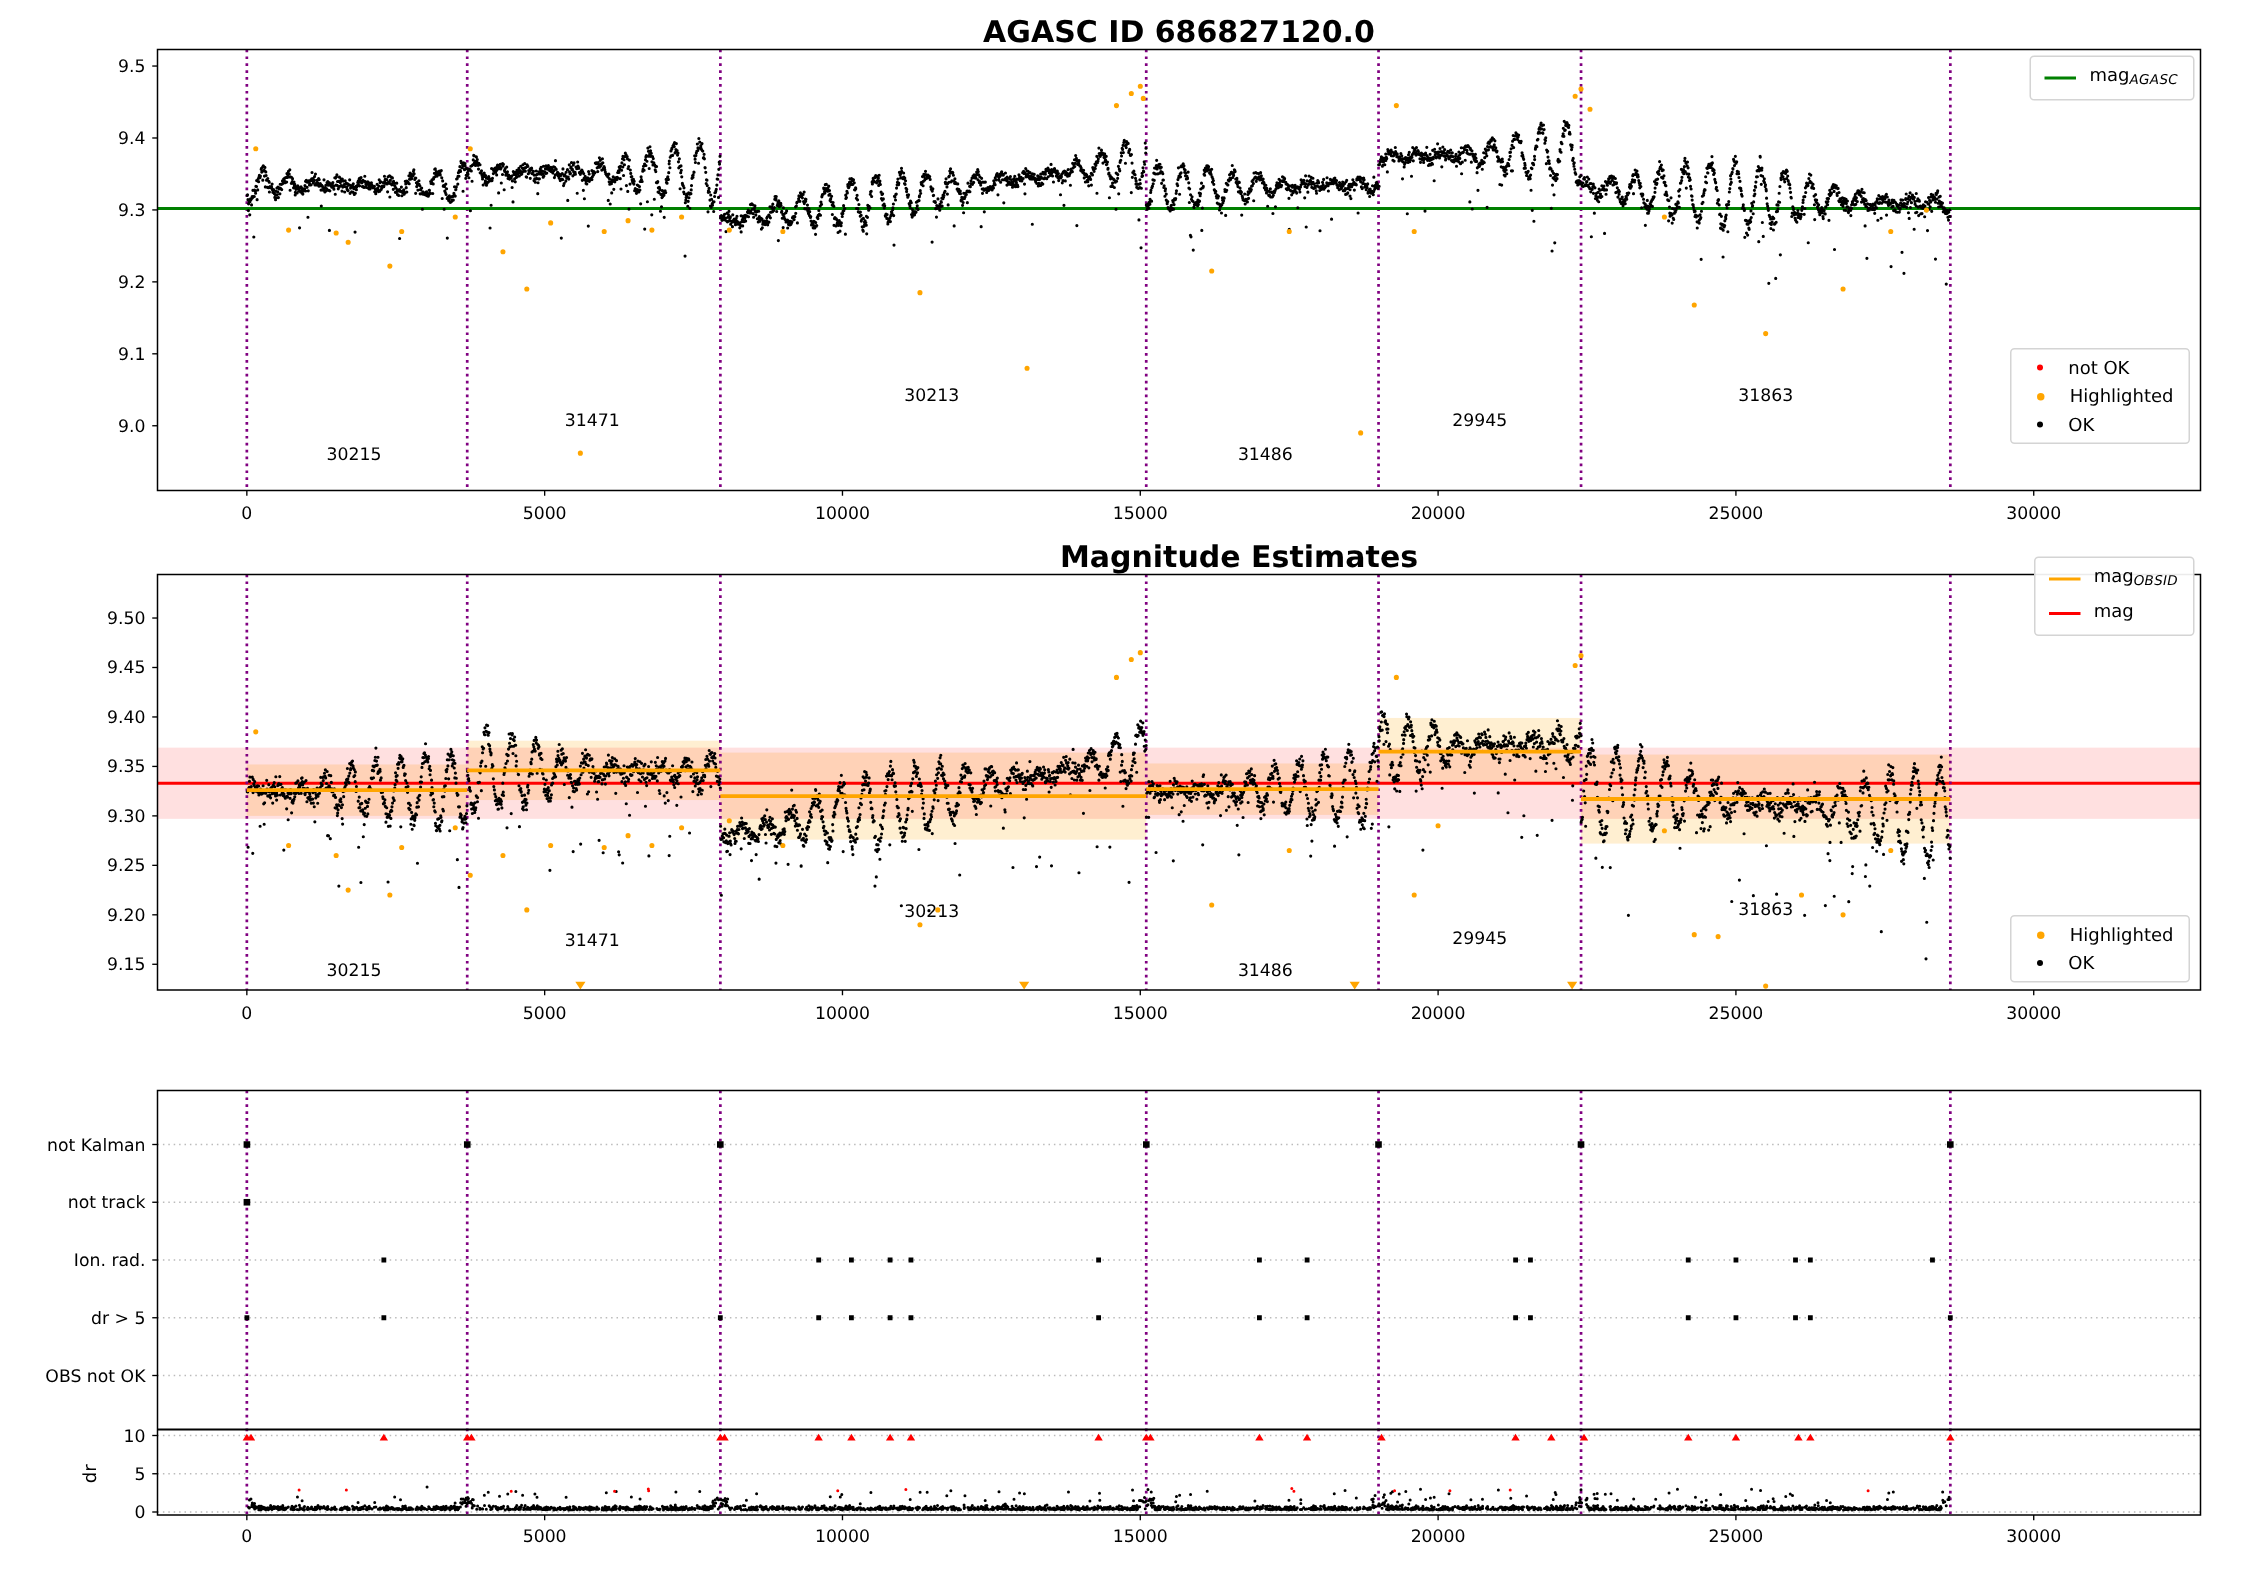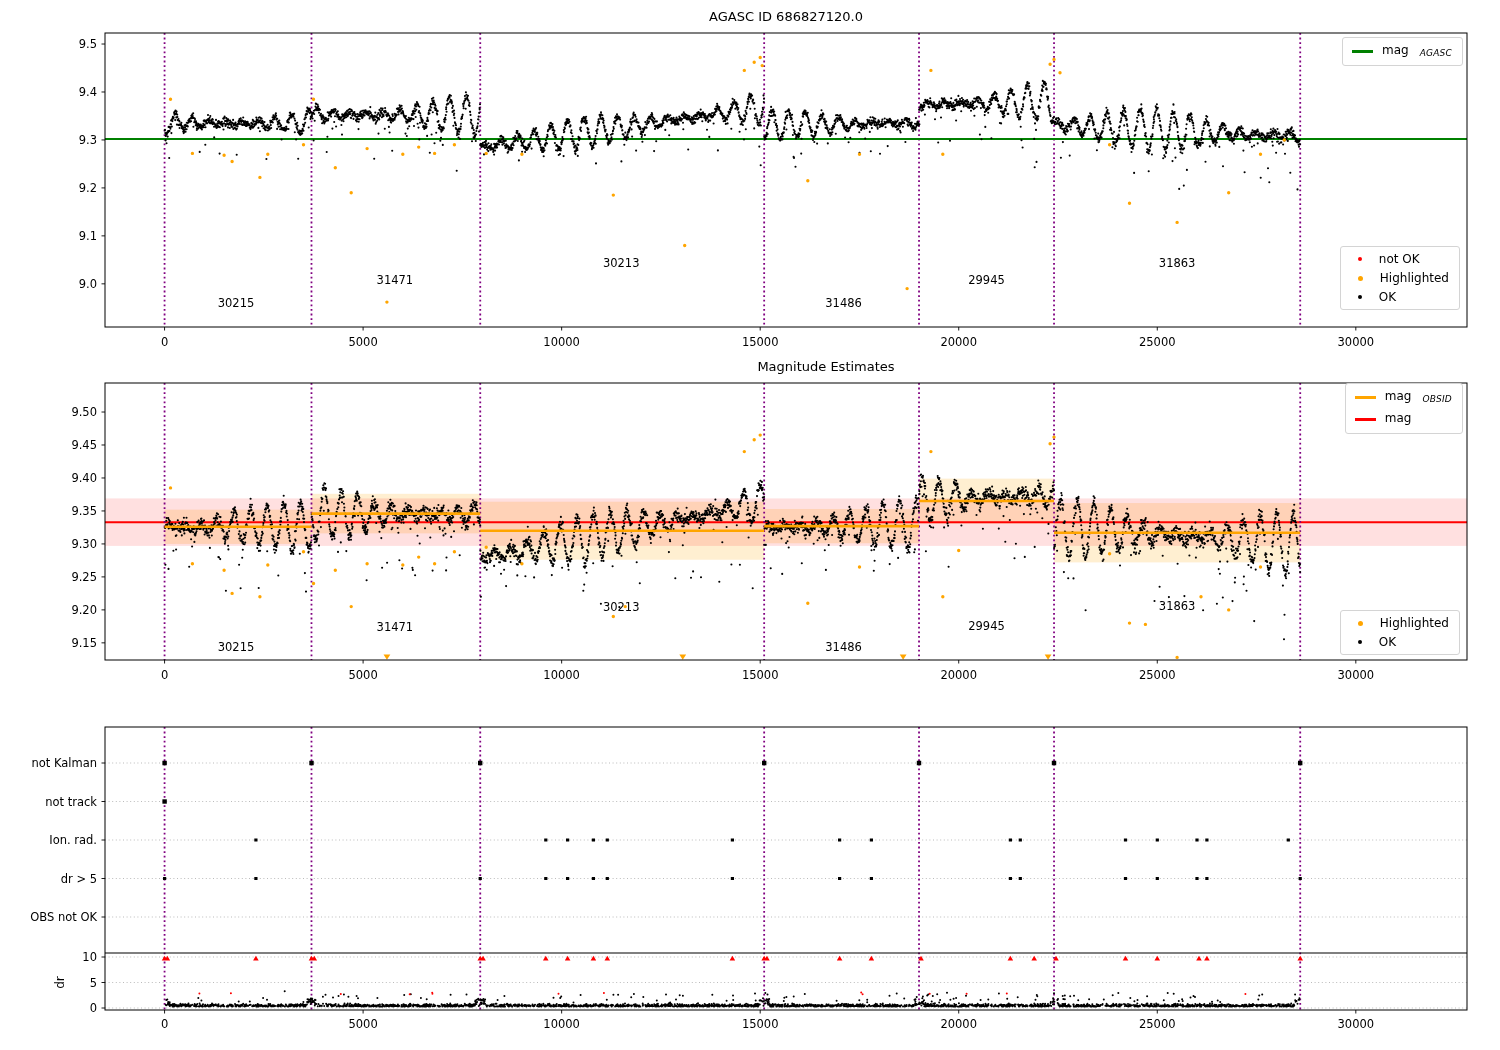--- a/index.html
+++ b/index.html
@@ -1,25 +1,25 @@
 <!DOCTYPE html>
 <html><head>
 <meta charset="utf-8">
 <style>
   html,body{margin:0;padding:0;background:#fff;}
   body{width:1500px;height:1050px;font-family:"DejaVu Sans",sans-serif;}
   .figure{position:relative;width:1500px;height:1050px;background:#fff;overflow:hidden;}
   svg.canvas{position:absolute;left:0;top:0;}
-  .plot-title{position:absolute;transform:translateX(-50%);font-size:13px;color:#000;white-space:nowrap;}
+  .plot-title{position:absolute;transform:translateX(-50%);font-size:20px;color:#000;white-space:nowrap;font-weight:bold;}
   .legend{position:absolute;background:rgba(255,255,255,.92);border:1px solid #d4d4d4;border-radius:3px;
           padding:5px 10px 5px 9px;display:flex;flex-direction:column;gap:5px;font-size:12px;color:#000;}
   .legend-item{display:flex;align-items:center;gap:9px;line-height:14px;white-space:nowrap;}
   .mk-line{width:21px;height:2.6px;flex:0 0 auto;}
   .mk-dot{width:5px;height:5px;border-radius:50%;flex:0 0 auto;margin:0 8px;}
-  .sub{font-size:9px;font-style:italic;vertical-align:-2px;letter-spacing:.2px;padding-left:11px;}
+  .sub{font-size:9px;font-style:italic;vertical-align:-2px;letter-spacing:.2px;}
 </style>
 </head>
 <body>
 
 <div class="figure">
   <svg class="canvas" id="fig-canvas" width="1500" height="1050" viewBox="0 0 1500 1050">
       <g>
         <line x1="164.56268221574345" y1="33" x2="164.56268221574345" y2="327" stroke="#800080" stroke-width="1.8" stroke-dasharray="1.8 2.8"></line>
         <line x1="311.4839650145773" y1="33" x2="311.4839650145773" y2="327" stroke="#800080" stroke-width="1.8" stroke-dasharray="1.8 2.8"></line>
         <line x1="480.2448979591837" y1="33" x2="480.2448979591837" y2="327" stroke="#800080" stroke-width="1.8" stroke-dasharray="1.8 2.8"></line>
@@ -189,36 +189,36 @@
   <div class="plot-title" style="left:786px;top:9px;">AGASC ID 686827120.0</div>
   <div class="plot-title" style="left:786px;top:359px;margin-left:40px;">Magnitude Estimates</div>
 
   <div class="legend" style="top:37px;right:37px;">
     <div class="legend-item">
       <span class="mk-line" style="background-color: rgb(0, 128, 0);"></span>
       <span><span>mag</span><span class="sub">AGASC</span></span>
     </div>
   </div>
 
-  <div class="legend" style="top:246px;right:40px;">
+  <div class="legend" style="top:232px;right:40px;">
     <div class="legend-item">
       <span class="mk-dot" style="width: 4px; height: 4px; background-color: rgb(255, 0, 0);"></span>
       <span>not OK</span>
     </div>
     <div class="legend-item">
       <span class="mk-dot" style="background-color: rgb(255, 165, 0);"></span>
       <span>Highlighted</span>
     </div>
     <div class="legend-item">
       <span class="mk-dot" style="width: 4px; height: 4px; background-color: rgb(0, 0, 0);"></span>
       <span>OK</span>
     </div>
   </div>
 
-  <div class="legend" style="top:383px;right:37px;margin-left:28px;">
+  <div class="legend" style="top:371px;right:37px;margin-left:28px;">
     <div class="legend-item">
       <span class="mk-line" style="background-color: rgb(255, 165, 0);"></span>
       <span><span>mag</span><span class="sub">OBSID</span></span>
     </div>
     <div class="legend-item">
       <span class="mk-line" style="background-color: rgb(255, 0, 0);"></span>
       <span><span>mag</span><span class="sub"></span></span>
     </div>
   </div>
 

